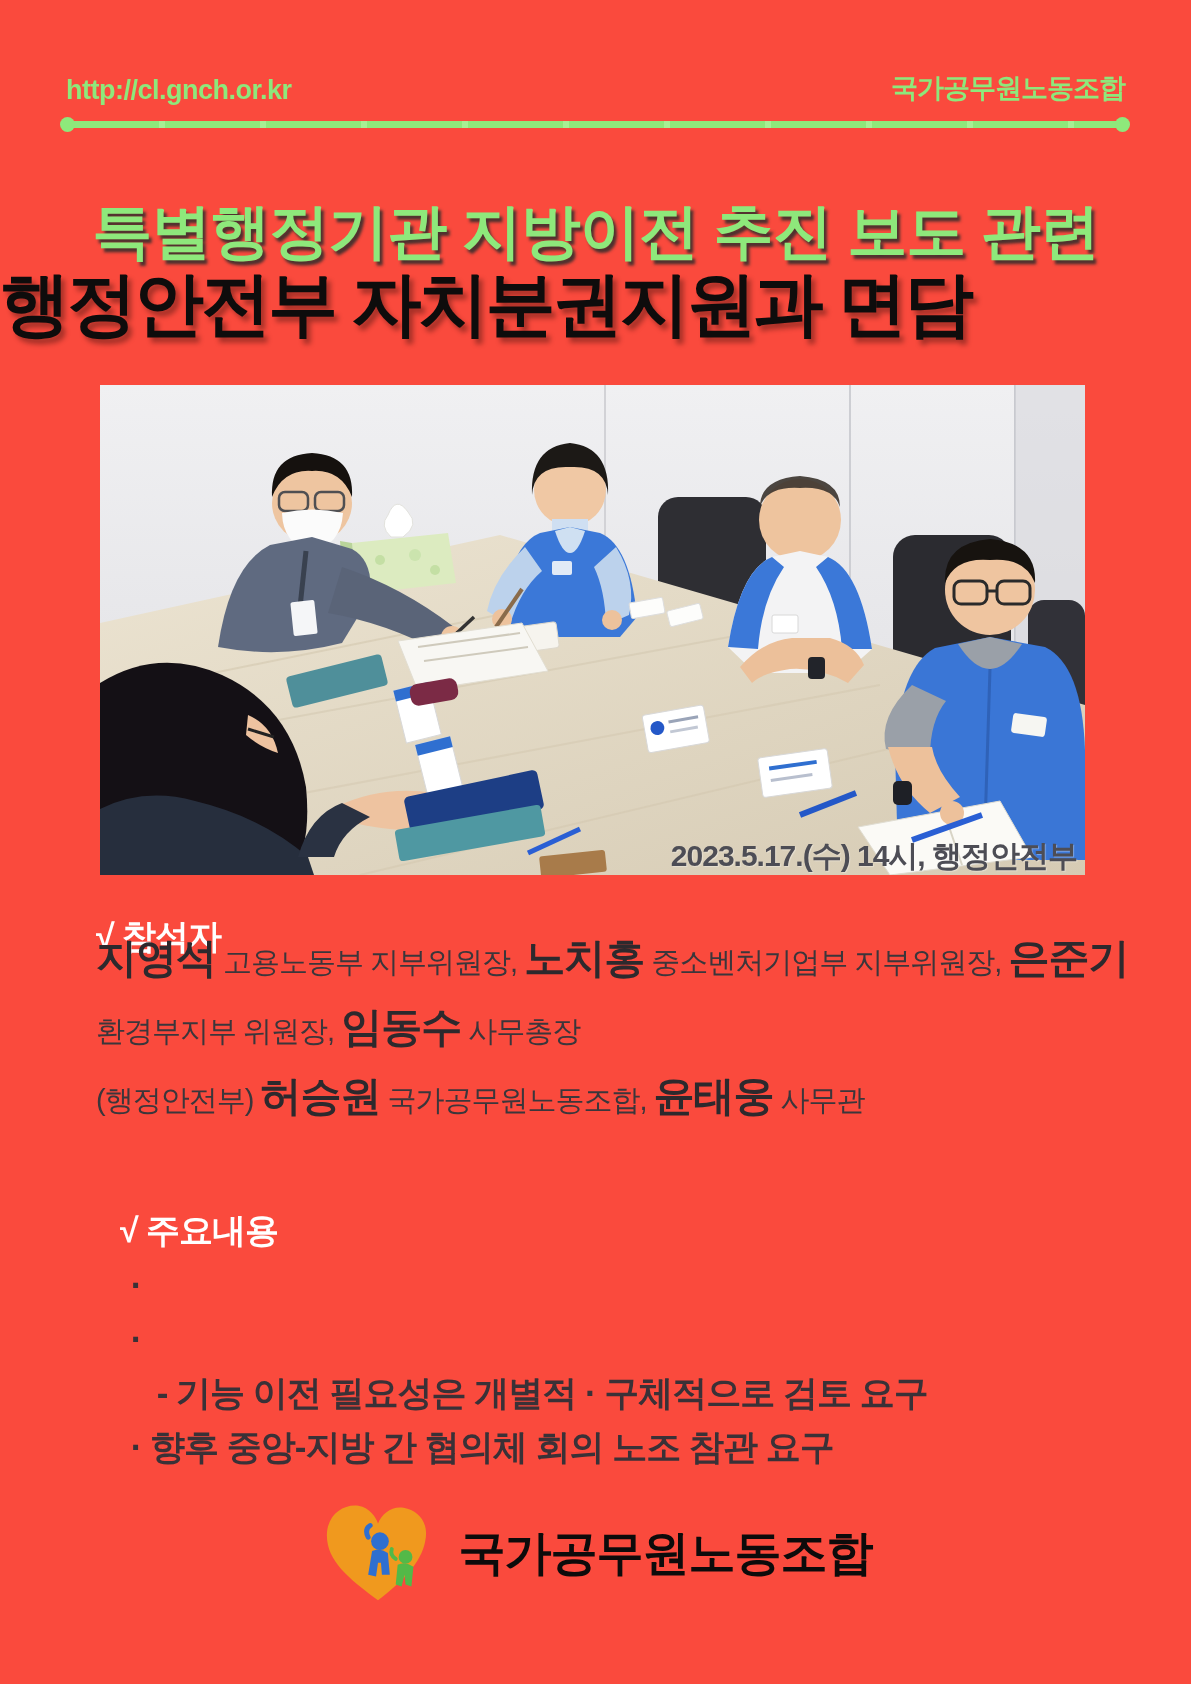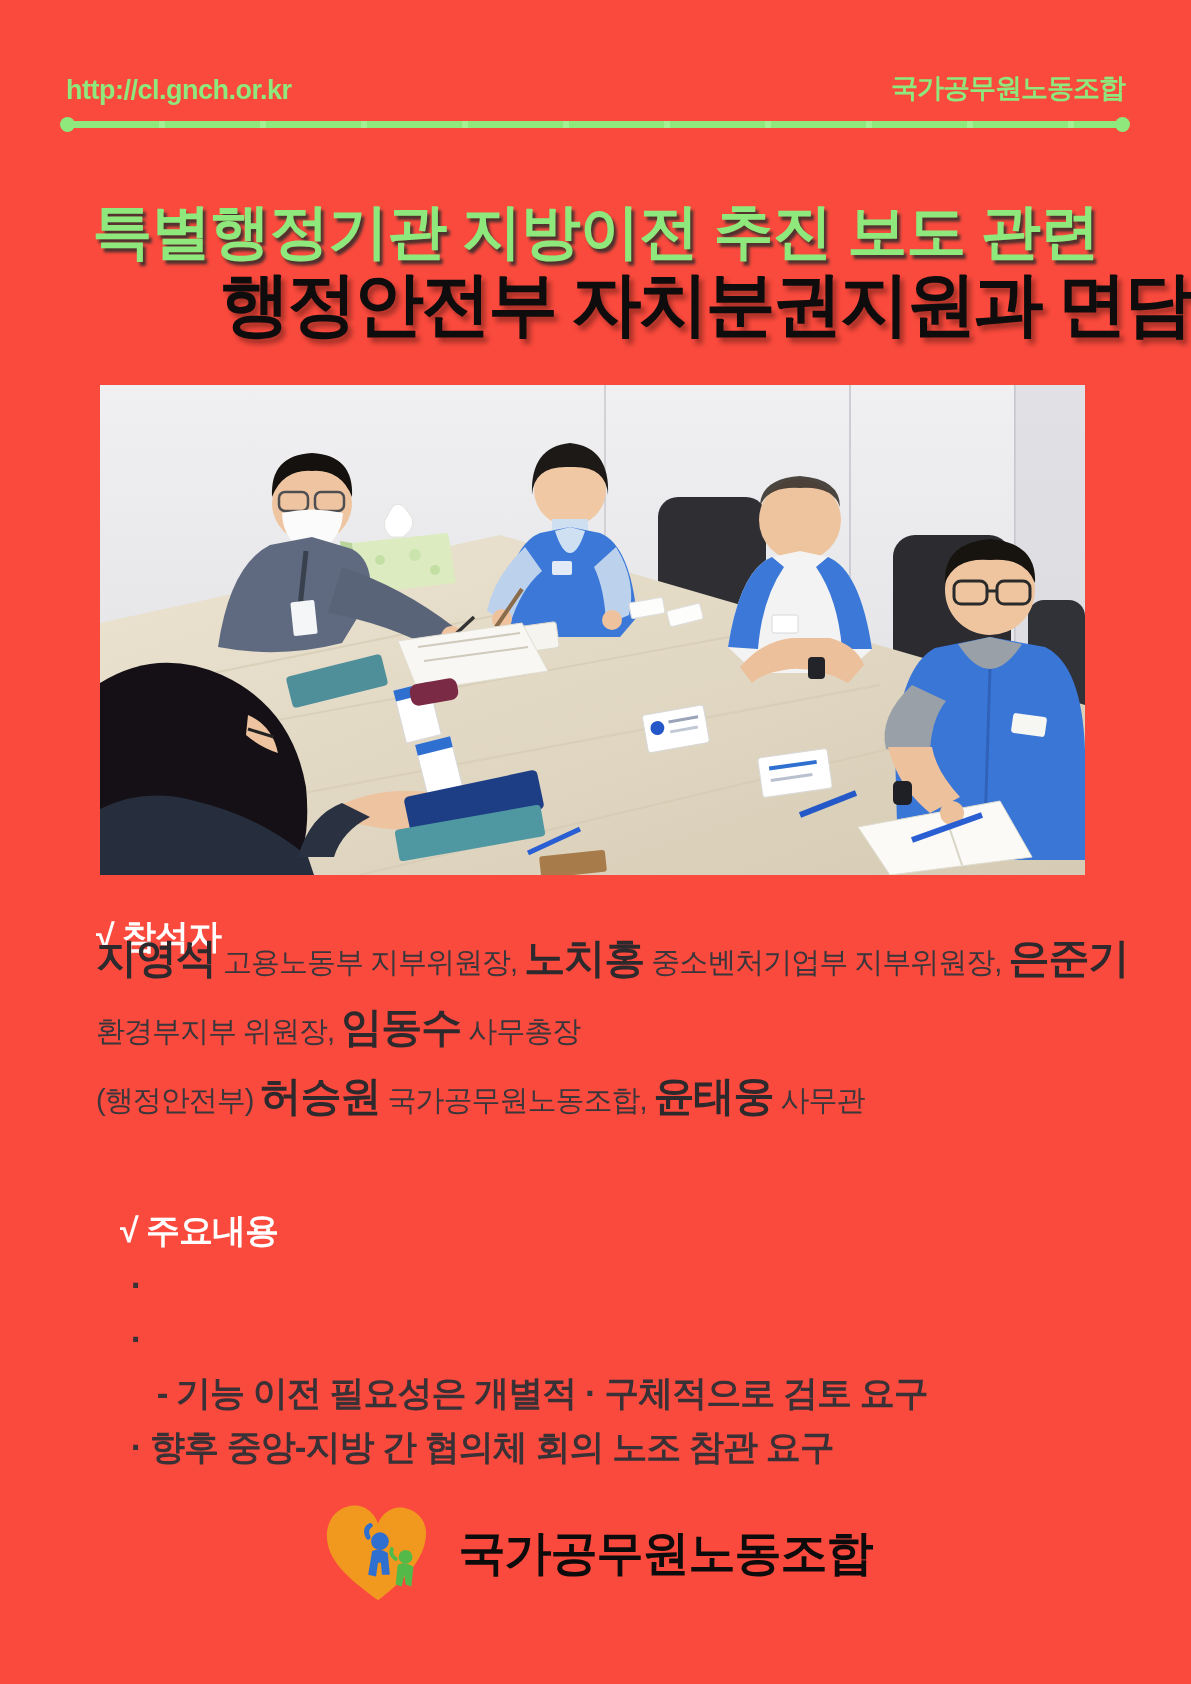--- a/index.html
+++ b/index.html
@@ -20,21 +20,21 @@
           background:repeating-linear-gradient(90deg,#8ee87b 0 95px,#a6f094 95px 101px);
         }
   .rule::before,.rule::after { content:""; position:absolute; top:-4px; width:15px; height:15px;
           border-radius:50%; background:#8ee87b; }
   .rule::before { left:-4px; } .rule::after { right:-4px; }
 
   
   .subtitle { position:absolute; top:192px; left:0; width:100%; text-align:center;
               font-size:60px; font-weight:800; color:#8ee87b; letter-spacing:-1px;
               text-shadow:3px 4px 3px rgba(45,45,45,.85); }
-  .main-title { position:absolute; top:258px; left:0; width:100%; text-align:right;
+  .main-title { position:absolute; top:258px; left:0; width:100%; text-align:left;
               font-size:70px; font-weight:900; color:#0e0c0c; letter-spacing:-3px;
               text-shadow:4px 5px 5px rgba(40,10,8,.4); white-space:nowrap; }
 
   
   .photo { position:absolute; left:100px; top:385px; width:985px; height:490px; background:#e9e9eb; }
   .photo svg { display:block; width:100%; height:100%; }
   .photo-caption { position:absolute; right:8px; bottom:-2px;
               font-size:30px; font-weight:600; color:#4d4d55; letter-spacing:-1px;
               text-shadow:1px 1px 1px rgba(255,255,255,.35); }
 
@@ -218,20 +218,21 @@
       </g>
       <line x1="700" y1="430" x2="756" y2="408" stroke="#2458c8" stroke-width="6"></line>
 
       <rect x="306" y="398" width="136" height="40" rx="5" fill="#1d3e85" transform="rotate(-12 374 418)"></rect>
       <rect x="296" y="432" width="148" height="32" rx="4" fill="#4f98a2" transform="rotate(-10 370 448)"></rect>
       <line x1="428" y1="468" x2="480" y2="444" stroke="#2a5fd4" stroke-width="5"></line>
 
       <rect x="440" y="468" width="66" height="22" rx="3" fill="#a87b4a" transform="rotate(-6 473 479)"></rect>
     </g>
   </svg>
+  <div class="photo-caption">2023.5.17.(수) 14시, 행정안전부</div>
 </div>
 
 <div class="sec-head attendees-head">√ 참석자</div>
 
 <div class="attendee-lines">
   <div class="attendee-line"><span class="name">지영석</span><span class="role"> 고용노동부 지부위원장, </span><span class="name">노치홍</span><span class="role"> 중소벤처기업부 지부위원장, </span><span class="name">은준기</span></div>
   <div class="attendee-line"><span class="role">환경부지부 위원장, </span><span class="name">임동수</span><span class="role"> 사무총장</span></div>
   <div class="attendee-line"><span class="role">(행정안전부) </span><span class="name">허승원</span><span class="role"> 국가공무원노동조합, </span><span class="name">윤태웅</span><span class="role"> 사무관</span></div>
 </div>
 

